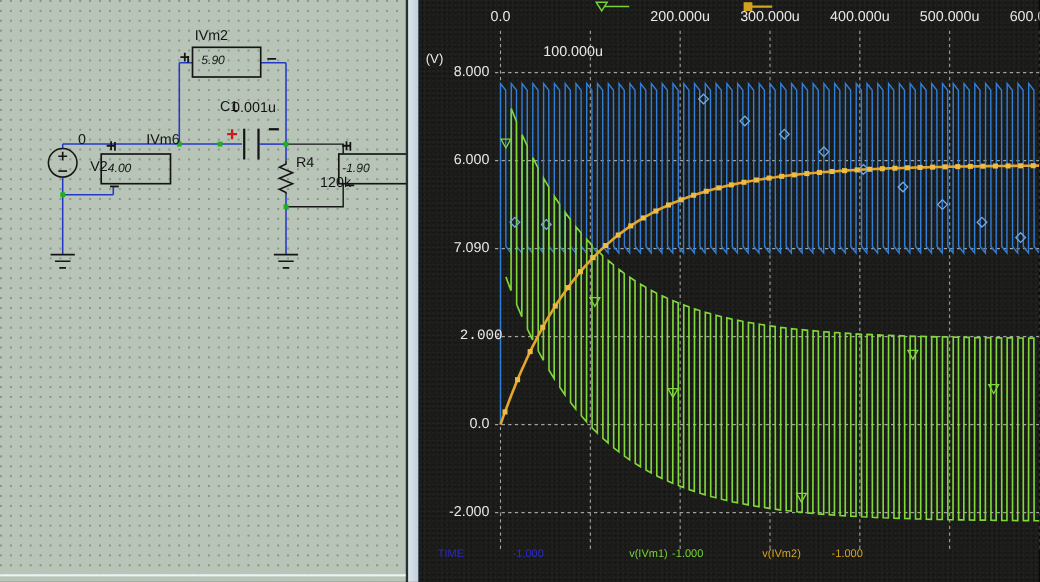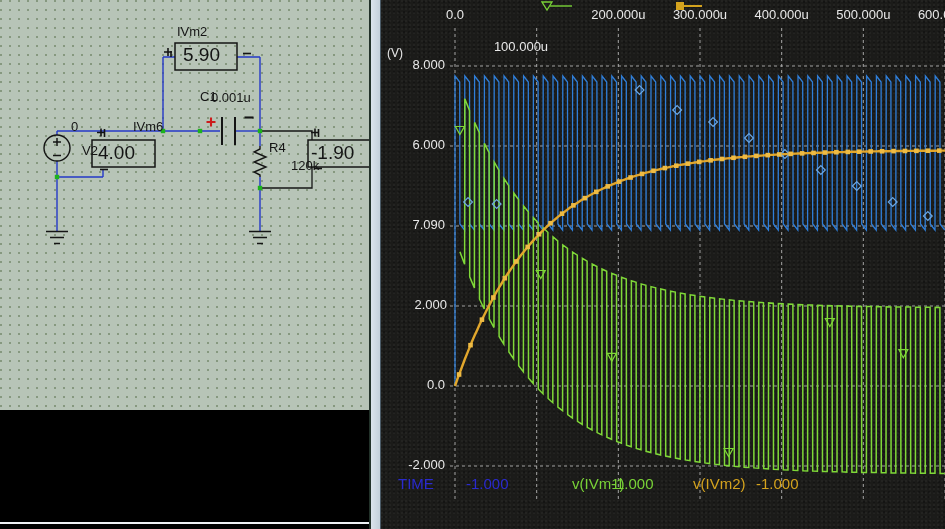--- a/index.html
+++ b/index.html
@@ -1,47 +1,47 @@
 <!DOCTYPE html>
 <html><head>
 <meta charset="utf-8">
 <style>
   html,body{margin:0;padding:0;background:#000;}
   .app{position:relative;width:945px;height:529px;overflow:hidden;
        font-family:"Liberation Sans","DejaVu Sans",sans-serif;}
 
   
-  .schematic-panel{position:absolute;left:0;top:0;width:369px;height:410px;
+  .schematic-panel{position:absolute;left:0;top:0;width:369px;height:529px;
       background-color:#b7c4b7;
       background-image:radial-gradient(circle at 1px 1px, #86987f 0.9px, transparent 1.2px);
       background-size:9px 9px;}
   .schematic-panel svg{position:absolute;left:0;top:0;}
   .slabel{position:absolute;color:#141414;font-size:13px;line-height:14px;white-space:pre;}
-  .sval{font-size:19px;}
+  .sval{font-size:11px;font-style:italic;}
   .sch-bottom-strip{position:absolute;left:0;top:522px;width:369px;height:2px;background:#eef1f5;}
 
   
   .divider-line{position:absolute;left:369px;top:0;width:2px;height:529px;background:#23322a;}
   .vscrollbar{position:absolute;left:371px;top:0;width:9px;height:529px;
       background:linear-gradient(90deg,#dbe4ec,#c3d0da);border-right:1px solid #4a5a66;}
 
   
   .plot-panel{position:absolute;left:381px;top:0;width:564px;height:529px;
       background-color:#1b1b19;
       background-image:radial-gradient(circle at 1px 1px, rgba(255,255,255,0.035) 1px, transparent 1.2px),
                        radial-gradient(circle at 3px 2px, rgba(0,0,0,0.25) 1px, transparent 1.3px);
       background-size:4px 4px,5px 5px;}
   .plot-panel svg{position:absolute;left:0;top:0;}
   .tick-label{position:absolute;color:#e8e8e8;font-size:13px;line-height:14px;}
   .x-tick{width:90px;text-align:center;top:8px;}
   .y-tick{width:62px;text-align:right;}
   .vunit{position:absolute;color:#e8e8e8;font-size:12px;}
 
   
-  .legend-item{position:absolute;top:476px;font-size:15px;line-height:15px;white-space:pre;}
+  .legend-item{position:absolute;top:496px;font-size:10px;line-height:15px;white-space:pre;}
   .legend-marker{position:absolute;top:507px;}
 </style>
 </head>
 <body>
 
 <div class="app">
 
   <div class="schematic-panel">
     <svg width="369" height="529" viewBox="0 0 369 529">
 
@@ -219,21 +219,21 @@
         <div class="tick-label x-tick" style="left: 192.333px;">200.000u</div>
         <div class="tick-label x-tick" style="left: 274px;">300.000u</div>
         <div class="tick-label x-tick" style="left: 355.667px;">400.000u</div>
         <div class="tick-label x-tick" style="left: 437.333px;">500.000u</div>
         <div class="tick-label x-tick" style="left: 519px;">600.000u</div>
       </div>
     <div id="yticks">
         <div class="tick-label y-tick" style="left: 2px; top: 58px;">8.000</div>
         <div class="tick-label y-tick" style="left: 2px; top: 138px;">6.000</div>
         <div class="tick-label y-tick" style="left: 2px; top: 218px;">7.090</div>
-        <div class="tick-label y-tick" style="left: 4px; top: 298px;">2.000</div>
+        <div class="tick-label y-tick" style="left: 14px; top: 298px; font-family: Liberation Mono, monospace;">2.000</div>
         <div class="tick-label y-tick" style="left: 2px; top: 378px;">0.0</div>
         <div class="tick-label y-tick" style="left: 2px; top: 458px;">-2.000</div>
       </div>
     <div class="vunit" style="left:6px;top:46px;">(V)</div>
 
     <div class="legend-item" style="left: 17px; color: rgb(42, 42, 206);">TIME</div>
     <div class="legend-item" style="left: 85px; color: rgb(42, 42, 206);">-1.000</div>
 
     <svg class="legend-marker" style="left:160px;" width="32" height="12">
       <line x1="9" y1="6" x2="31" y2="6" stroke="#79d337" stroke-width="1.4"></line>

